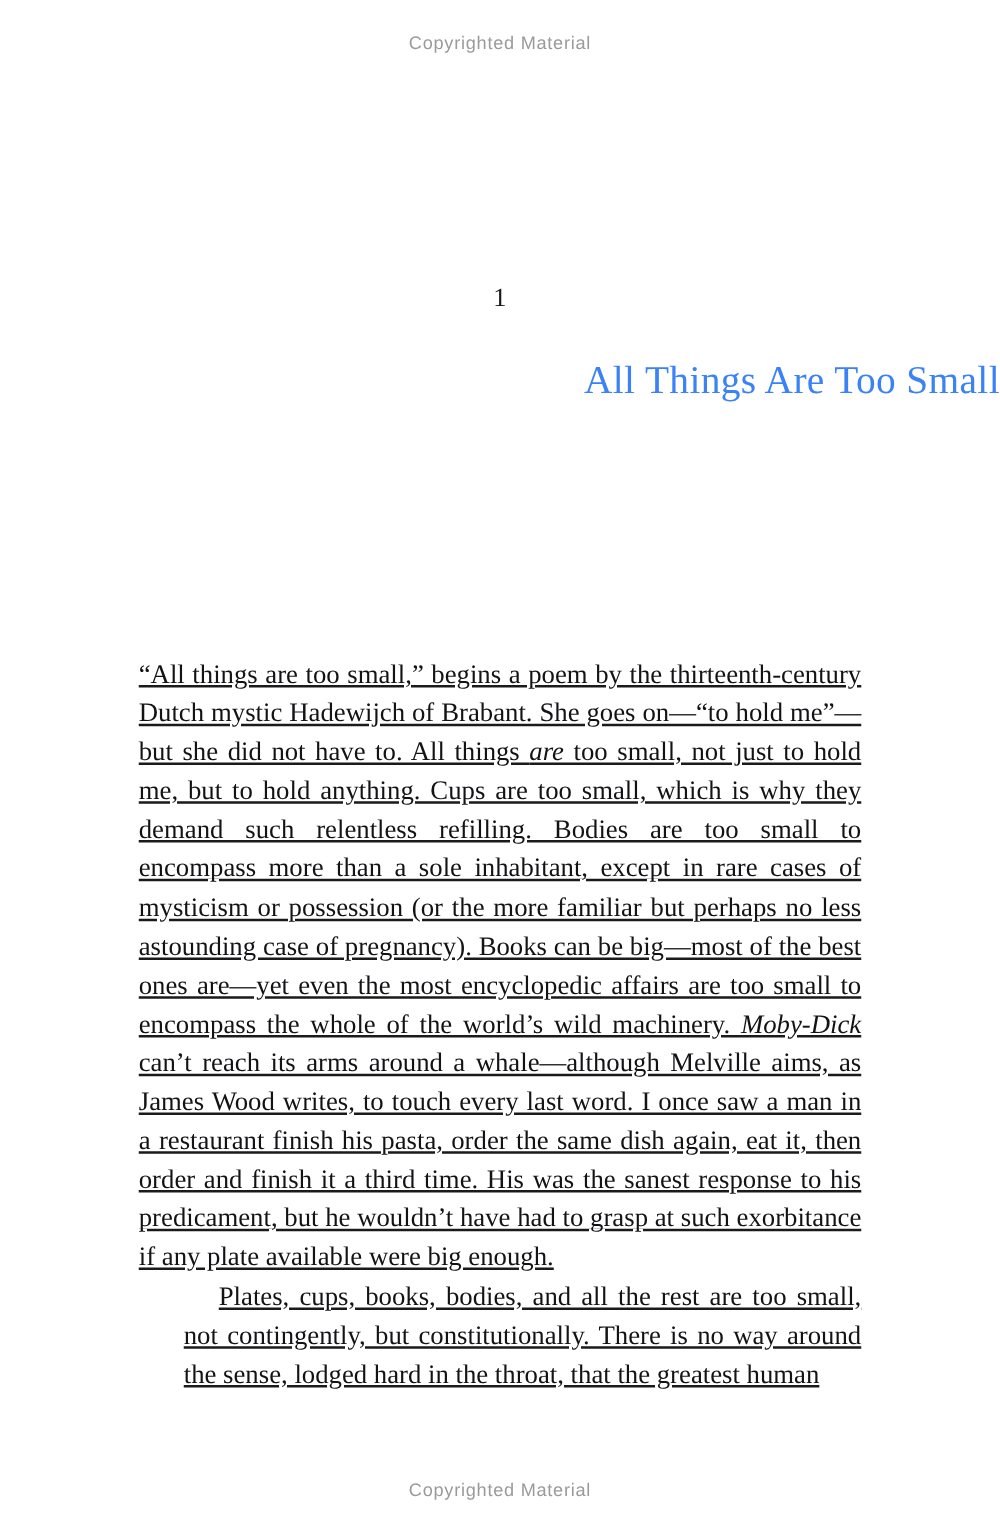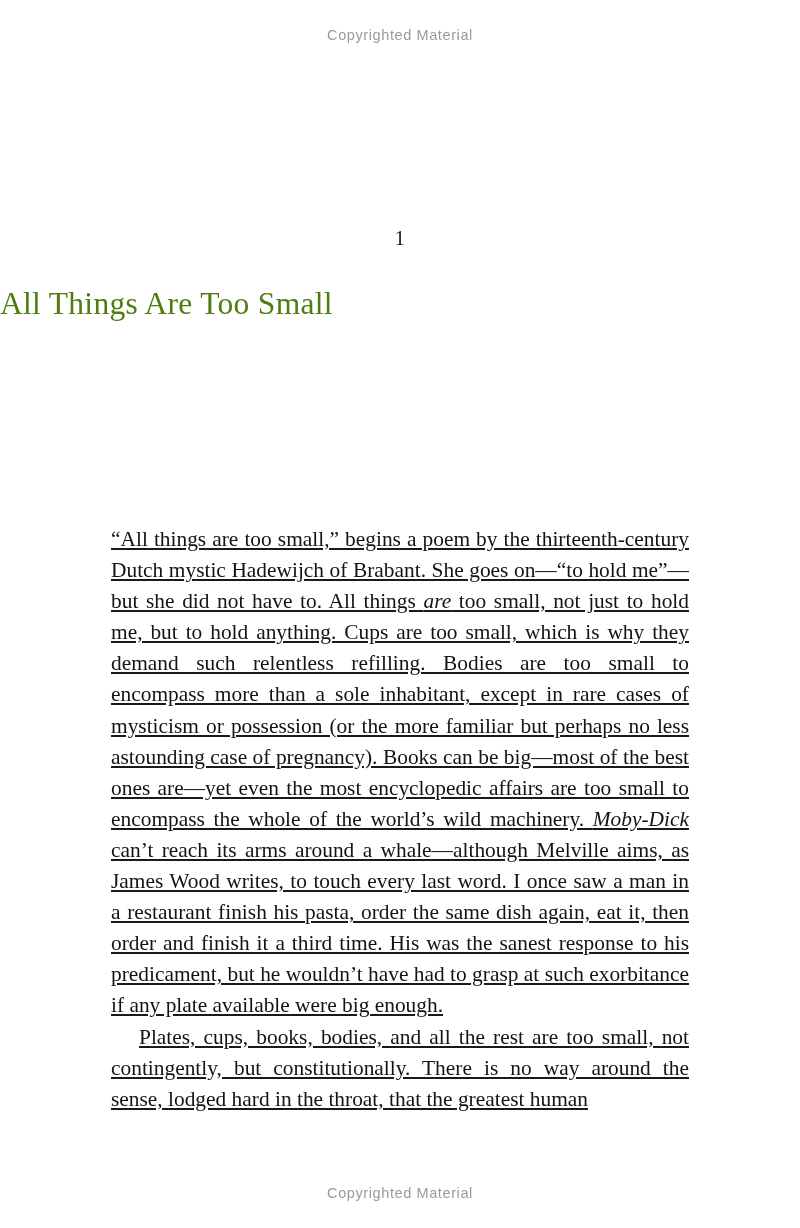--- a/index.html
+++ b/index.html
@@ -48,25 +48,25 @@
   .chapter-number {
     margin-top: 228px;
     text-align: center;
     font-size: 21px;
     line-height: 1;
     color: #1a1a1a;
     letter-spacing: 0.5px;
   }
   .chapter-title {
     margin-top: 38px;
-    text-align: left;
+    text-align: right;
     font-size: 31.5px;
     font-weight: normal;
     line-height: 1.1;
-    color: #4d7c0f;
+    color: #3b82f6;
     letter-spacing: 0.3px;
   }
 
   
   .text-block {
     position: absolute;
     top: 524px;
     left: 111px;
     width: 578px;
     text-decoration: underline;
@@ -76,20 +76,21 @@
     font-size: 21.4px;
     line-height: 31.1px;
     text-align: justify;
     text-justify: inter-word;
     color: #131316;
     hyphens: manual;
     -webkit-hyphens: manual;
   }
   .body-par.indent {
     text-indent: 28px;
+    margin-left: 36px;
   }
   .body-par em {
     font-style: italic;
   }
 </style>
 </head>
 <body>
 
 <div class="page">
 

